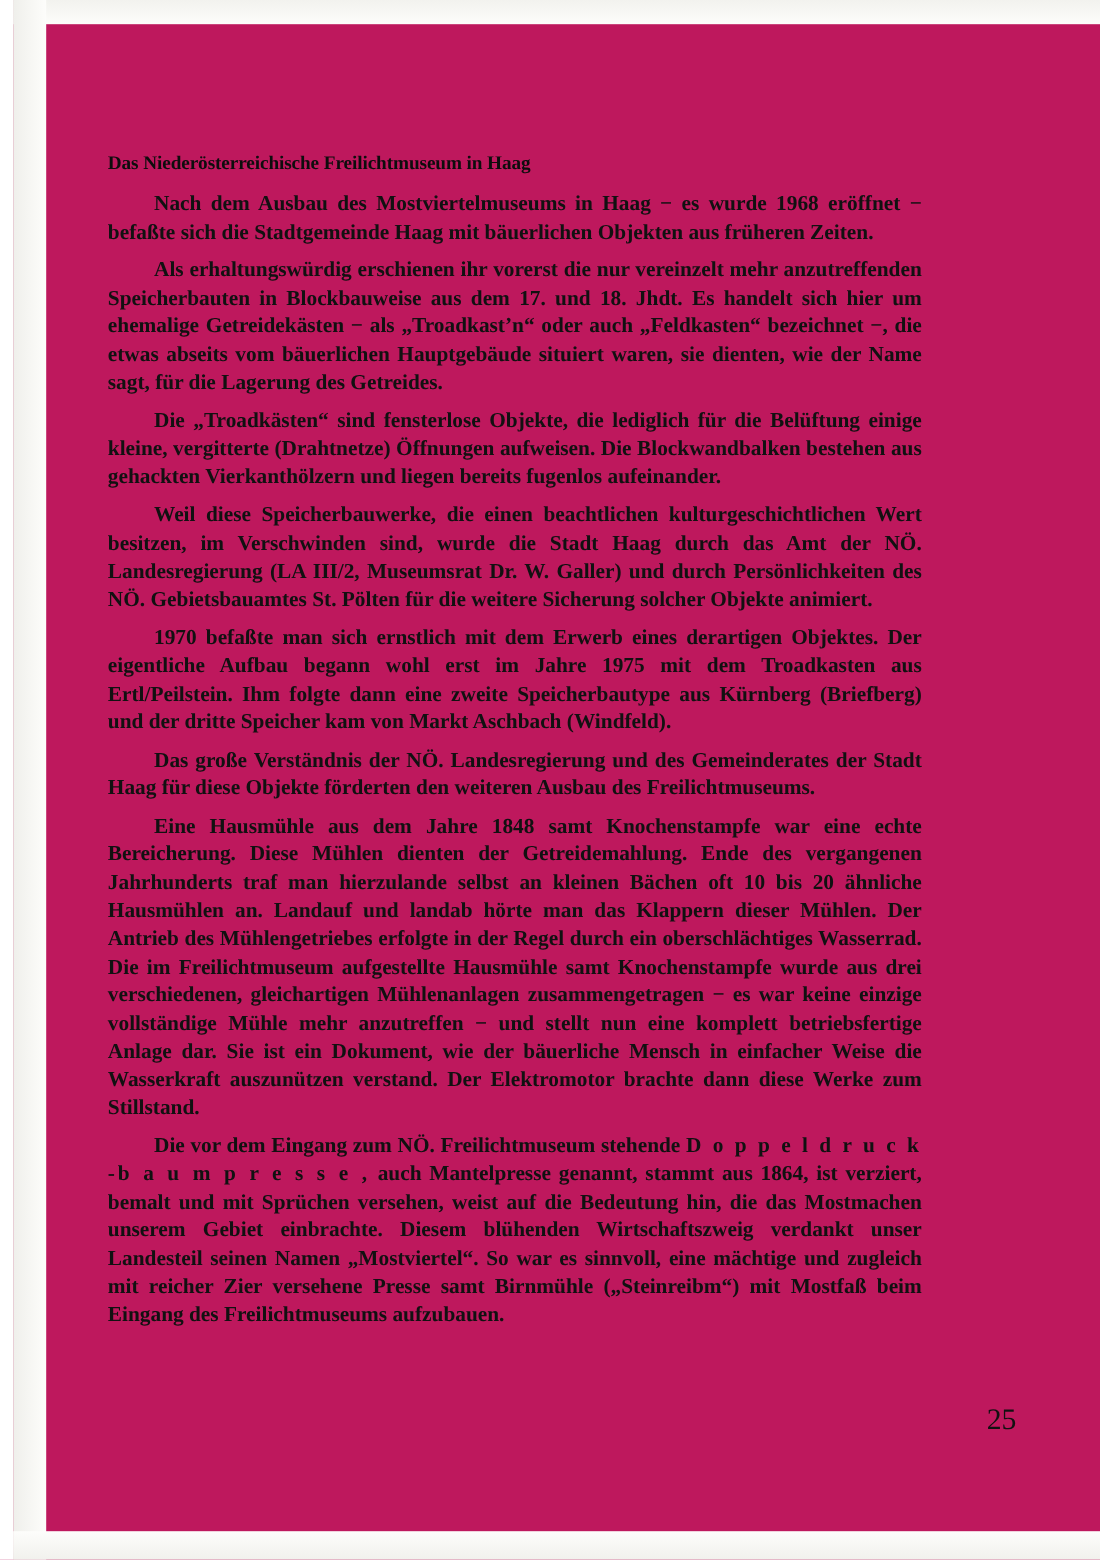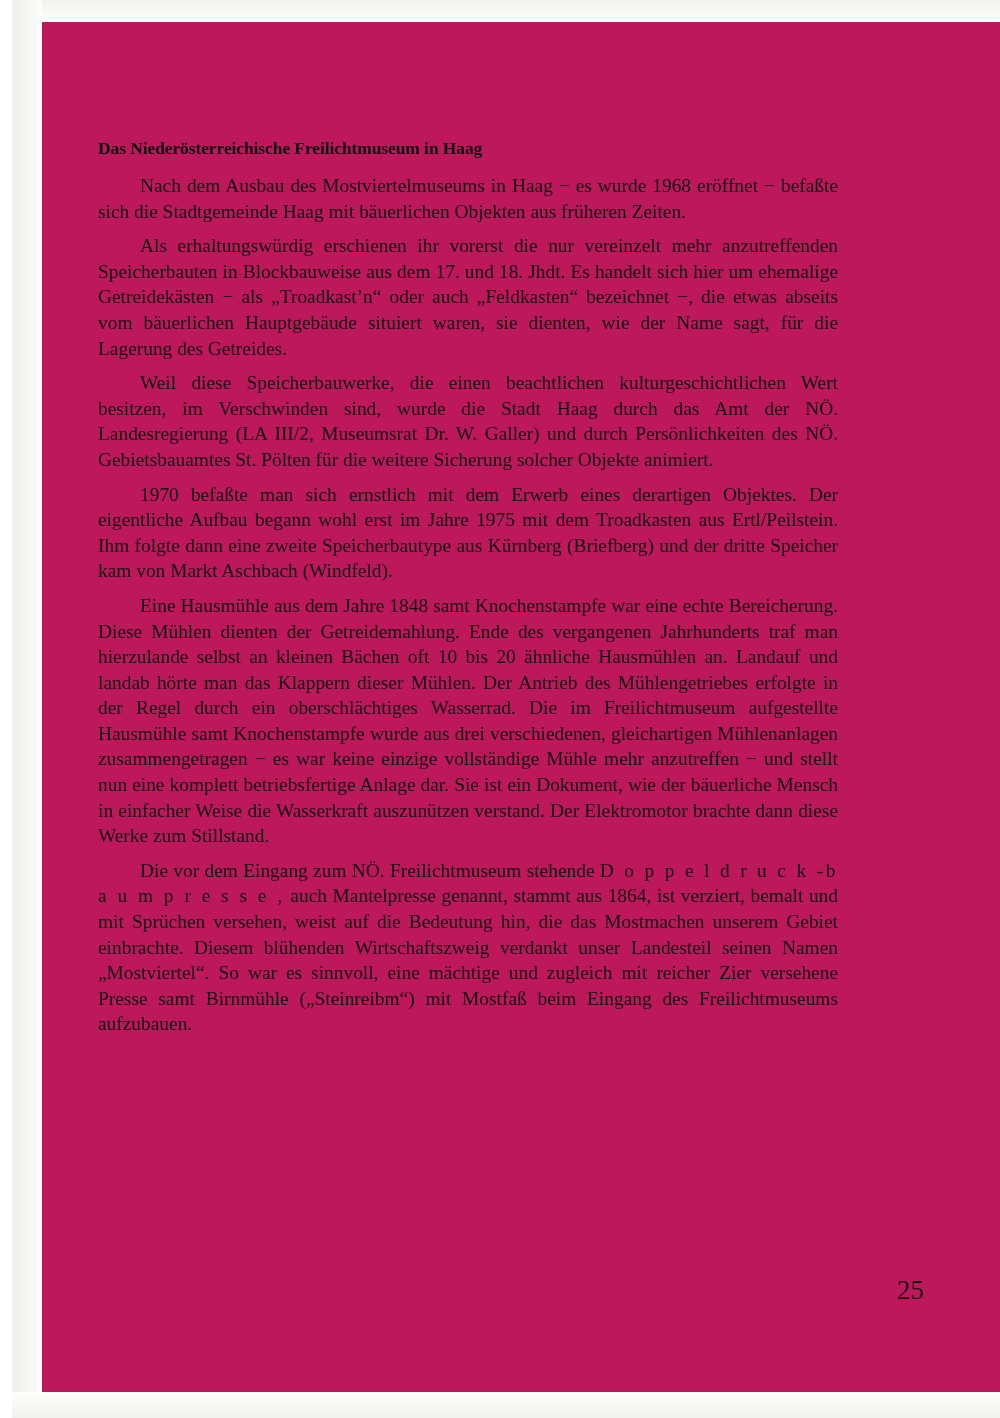--- a/index.html
+++ b/index.html
@@ -39,20 +39,21 @@
   }
   p.para {
     margin: 0 0 9px 0;
     font-size: 19.4px;
     line-height: 25.6px;
     text-align: justify;
     text-justify: inter-word;
     text-indent: 42px;
     color: #111111;
     hyphens: manual;
+    font-weight: bold;
   }
   p.para:last-child {
     margin-bottom: 0;
   }
   .spaced {
     letter-spacing: 2.6px;
   }
   .page-number {
     position: absolute;
     right: 88px;
@@ -96,21 +97,23 @@
 <div class="page">
   <div class="edge-top"></div>
   <div class="edge-left"></div>
   <div class="edge-bottom"></div>
 
   <div class="page-inner">
     <h1 class="doc-title">Das Niederösterreichische Freilichtmuseum in Haag</h1>
 
     <p class="para">Nach dem Ausbau des Mostviertelmuseums in Haag − es wurde 1968 eröffnet − befaßte sich die Stadtgemeinde Haag mit bäuerlichen Objekten aus früheren Zeiten.</p>
     <p class="para">Als erhaltungswürdig erschienen ihr vorerst die nur vereinzelt mehr anzutreffenden Speicherbauten in Blockbauweise aus dem 17. und 18. Jhdt. Es handelt sich hier um ehemalige Getreidekästen − als „Troadkast’n“ oder auch „Feldkasten“ bezeichnet −, die etwas abseits vom bäuerlichen Hauptgebäude situiert waren, sie dienten, wie der Name sagt, für die Lagerung des Getreides.</p>
+    <p class="para">Die „Troadkästen“ sind fensterlose Objekte, die lediglich für die Belüftung einige kleine, vergitterte (Drahtnetze) Öffnungen aufweisen. Die Blockwandbalken bestehen aus gehackten Vierkanthölzern und liegen bereits fugenlos aufeinander.</p>
     <p class="para">Weil diese Speicherbauwerke, die einen beachtlichen kulturgeschichtlichen Wert besitzen, im Verschwinden sind, wurde die Stadt Haag durch das Amt der NÖ. Landesregierung (LA III/2, Museumsrat Dr. W. Galler) und durch Persönlichkeiten des NÖ. Gebietsbauamtes St. Pölten für die weitere Sicherung solcher Objekte animiert.</p>
     <p class="para">1970 befaßte man sich ernstlich mit dem Erwerb eines derartigen Objektes. Der eigentliche Aufbau begann wohl erst im Jahre 1975 mit dem Troadkasten aus Ertl/Peilstein. Ihm folgte dann eine zweite Speicherbautype aus Kürnberg (Briefberg) und der dritte Speicher kam von Markt Aschbach (Windfeld).</p>
+    <p class="para">Das große Verständnis der NÖ. Landesregierung und des Gemeinderates der Stadt Haag für diese Objekte förderten den weiteren Ausbau des Freilichtmuseums.</p>
     <p class="para">Eine Hausmühle aus dem Jahre 1848 samt Knochenstampfe war eine echte Bereicherung. Diese Mühlen dienten der Getreidemahlung. Ende des vergangenen Jahrhunderts traf man hierzulande selbst an kleinen Bächen oft 10 bis 20 ähnliche Hausmühlen an. Landauf und landab hörte man das Klappern dieser Mühlen. Der Antrieb des Mühlengetriebes erfolgte in der Regel durch ein oberschlächtiges Wasserrad. Die im Freilichtmuseum aufgestellte Hausmühle samt Knochenstampfe wurde aus drei verschiedenen, gleichartigen Mühlenanlagen zusammengetragen − es war keine einzige vollständige Mühle mehr anzutreffen − und stellt nun eine komplett betriebsfertige Anlage dar. Sie ist ein Dokument, wie der bäuerliche Mensch in einfacher Weise die Wasserkraft auszunützen verstand. Der Elektromotor brachte dann diese Werke zum Stillstand.</p>
 
     <p class="para"><span>Die vor dem Eingang zum NÖ. Freilichtmuseum stehende </span><span class="spaced">D o p p e l d r u c k -</span><span class="spaced">b a u m p r e s s e ,</span><span> auch Mantelpresse genannt, stammt aus 1864, ist verziert, bemalt und mit Sprüchen versehen, weist auf die Bedeutung hin, die das Mostmachen unserem Gebiet einbrachte. Diesem blühenden Wirtschaftszweig verdankt unser Landesteil seinen Namen „Mostviertel“. So war es sinnvoll, eine mächtige und zugleich mit reicher Zier versehene Presse samt Birnmühle („Steinreibm“) mit Mostfaß beim Eingang des Freilichtmuseums aufzubauen.</span></p>
   </div>
 
   <div class="page-number">25</div>
 </div>
 
 </body></html>

